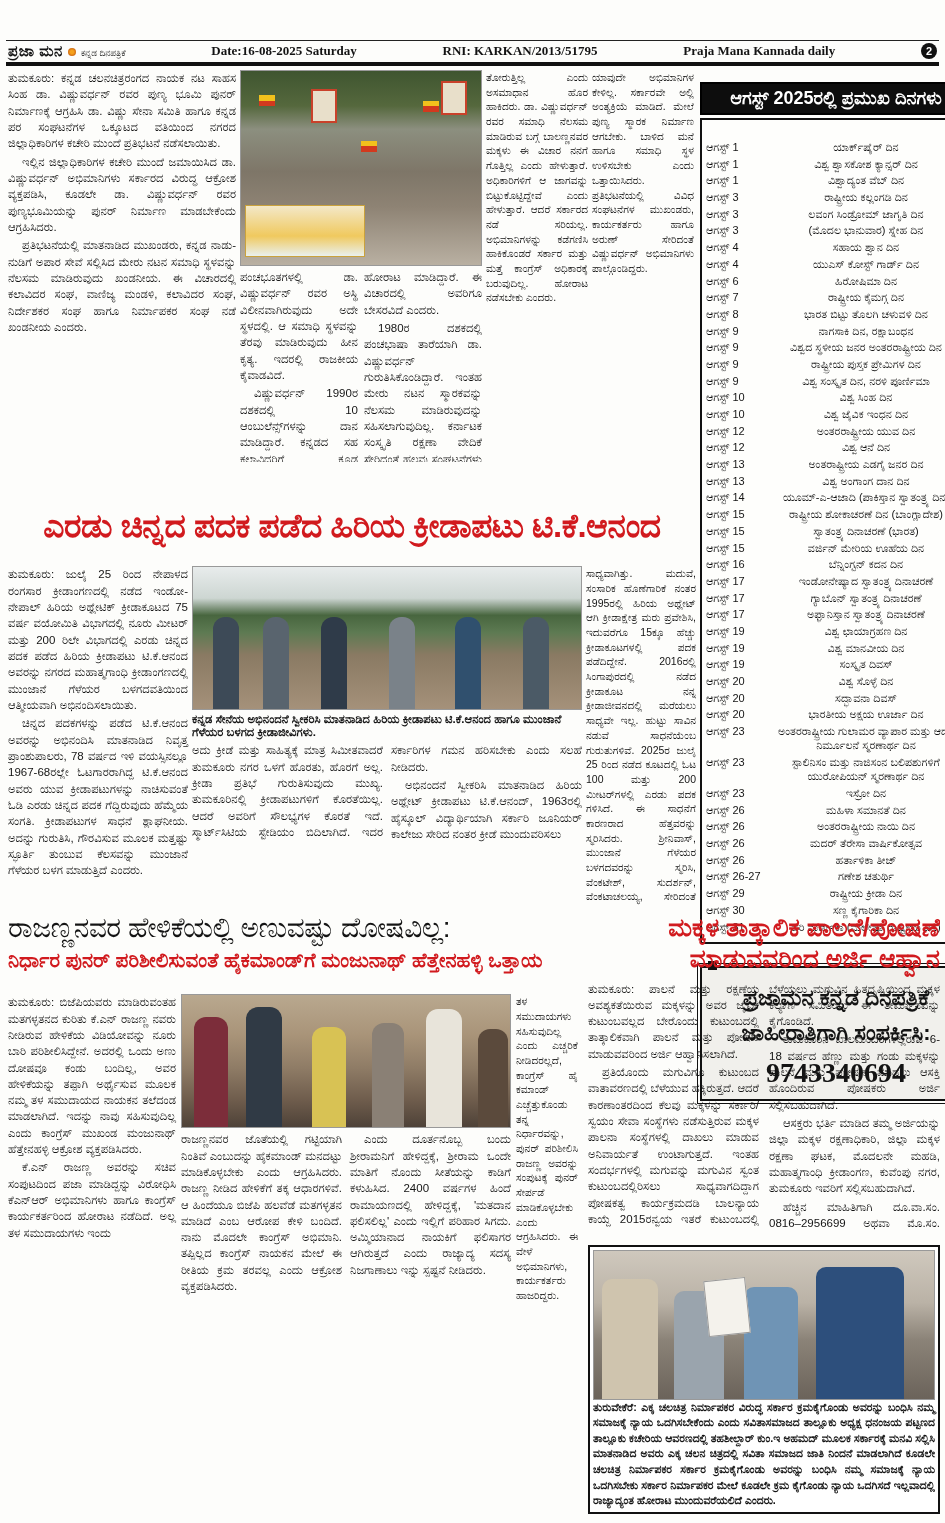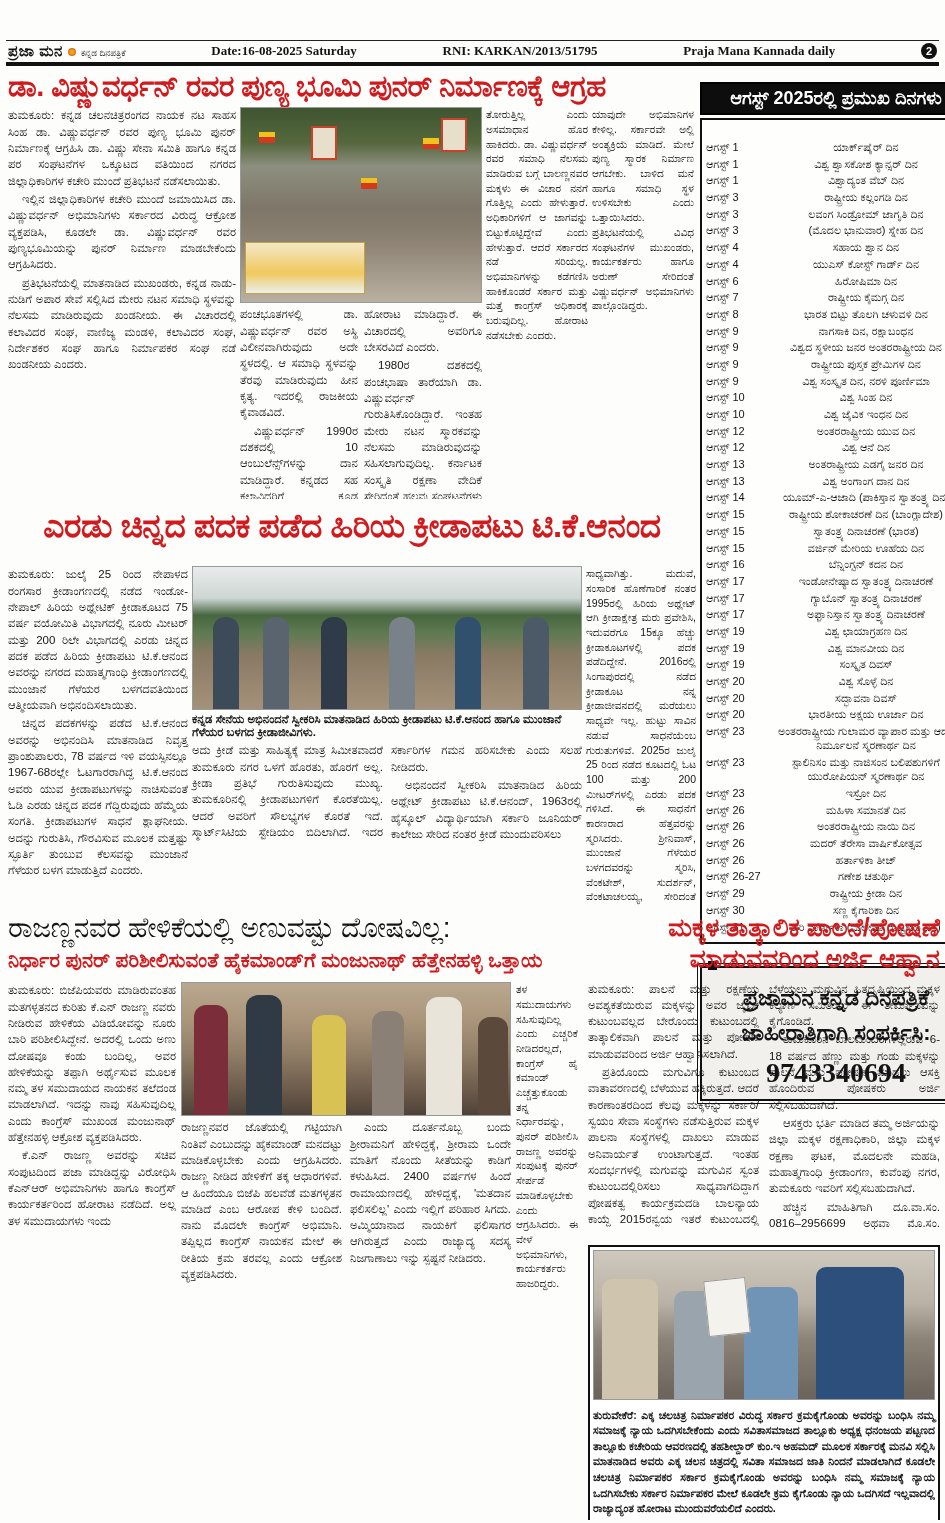--- a/index.html
+++ b/index.html
@@ -61,55 +61,54 @@
   .a2-headline { font-size:33px; line-height:1.1; text-align:center; margin-bottom:22px; letter-spacing:-.5px; }
   .a2-body { display:grid; grid-template-columns:180px 390px 110px; column-gap:4px; height:348px; overflow:hidden; }
   .photo2 { height:144px;
     background:linear-gradient(180deg,#e8ecec 0%,#cdd6d2 22%,#48663f 34%,#5d7a52 46%,#8a7a63 62%,#a5917a 100%); }
   .p2-person { position:absolute; bottom:0; width:26px; height:92px; border-radius:12px 12px 0 0; }
   .a2-caption { font-weight:bold; font-size:11.5px; margin-top:3px; }
   .a2-midtxt { margin-top:3px; column-count:2; column-gap:8px; }
   
   .article3 { position:absolute; left:8px; top:912px; width:570px; height:608px; overflow:hidden; }
   .a3-head-black { font-size:28px; line-height:1.15; letter-spacing:-.5px; }
-  .a3-head-red { font-size:20px; line-height:1.2; margin:4px 0 10px 0; }
+  .a3-head-red { font-size:20px; line-height:1.2; margin:4px 0 22px 0; }
   .a3-body { display:grid; grid-template-columns:168px 330px 62px; column-gap:5px; height:520px; overflow:hidden; }
   .photo3 { height:134px;
     background:linear-gradient(180deg,#b9a88f 0%,#a99479 30%,#8f7c66 55%,#6e5c4c 80%,#4e4238 100%); }
   .a3-midtxt { margin-top:3px; column-count:2; column-gap:8px; }
   .narrow-col { font-size:10.5px; line-height:1.4; text-align:justify; }
   
   .article4 { position:absolute; left:588px; top:912px; width:352px; height:608px; overflow:hidden; }
   .a4-headline { font-size:25px; line-height:1.25; text-align:right; margin-bottom:6px; }
   .a4-body { column-count:2; column-gap:10px; height:258px; overflow:hidden; }
   .a4-frame { border:2px solid #111; margin-top:6px; padding:3px; background:#fff; }
   .photo4 { height:150px;
     background:linear-gradient(180deg,#cfc8bd 0%,#bab2a6 35%,#8b8378 60%,#6b635a 100%); }
   .p4-man { position:absolute; bottom:0; border-radius:10px 10px 0 0; }
-  .a4-caption { font-size:10.8px; font-weight:bold; line-height:1.45; text-align:justify; margin-top:8px; }
+  .a4-caption { font-size:10.8px; font-weight:bold; line-height:1.45; text-align:justify; margin-top:0; }
 </style>
 </head>
 <body>
 
 <div class="page">
 
   <div class="masthead">
     <div class="logo-wrap">
       <span class="logo-main">ಪ್ರಜಾ ಮನ</span>
       <span class="logo-dot"></span>
       <span class="logo-sub">ಕನ್ನಡ ದಿನಪತ್ರಿಕೆ</span>
     </div>
     <div class="mast-date">Date:16-08-2025 Saturday</div>
     <div class="mast-rni">RNI: KARKAN/2013/51795</div>
     <div class="mast-name">Praja Mana Kannada daily</div>
     <div class="page-circle">2</div>
   </div>
 
   <div class="article1">
-    <div class="a1-headline red-head">ಡಾ. ವಿಷ್ಣುವರ್ಧನ್ ರವರ ಪುಣ್ಯ ಭೂಮಿ ಪುನರ್ ನಿರ್ಮಾಣಕ್ಕೆ ಆಗ್ರಹ</div>
     <div class="a1-body">
       <div class="btxt">
         <p>ತುಮಕೂರು: ಕನ್ನಡ ಚಲನಚಿತ್ರರಂಗದ ನಾಯಕ ನಟ ಸಾಹಸ ಸಿಂಹ ಡಾ. ವಿಷ್ಣುವರ್ಧನ್ ರವರ ಪುಣ್ಯ ಭೂಮಿ ಪುನರ್ ನಿರ್ಮಾಣಕ್ಕೆ ಆಗ್ರಹಿಸಿ ಡಾ. ವಿಷ್ಣು ಸೇನಾ ಸಮಿತಿ ಹಾಗೂ ಕನ್ನಡ ಪರ ಸಂಘಟನೆಗಳ ಒಕ್ಕೂಟದ ವತಿಯಿಂದ ನಗರದ ಜಿಲ್ಲಾಧಿಕಾರಿಗಳ ಕಚೇರಿ ಮುಂದೆ ಪ್ರತಿಭಟನೆ ನಡೆಸಲಾಯಿತು.</p>
         <p>ಇಲ್ಲಿನ ಜಿಲ್ಲಾಧಿಕಾರಿಗಳ ಕಚೇರಿ ಮುಂದೆ ಜಮಾಯಿಸಿದ ಡಾ. ವಿಷ್ಣುವರ್ಧನ್ ಅಭಿಮಾನಿಗಳು ಸರ್ಕಾರದ ವಿರುದ್ಧ ಆಕ್ರೋಶ ವ್ಯಕ್ತಪಡಿಸಿ, ಕೂಡಲೇ ಡಾ. ವಿಷ್ಣುವರ್ಧನ್ ರವರ ಪುಣ್ಯಭೂಮಿಯನ್ನು ಪುನರ್ ನಿರ್ಮಾಣ ಮಾಡಬೇಕೆಂದು ಆಗ್ರಹಿಸಿದರು.</p>
         <p>ಪ್ರತಿಭಟನೆಯಲ್ಲಿ ಮಾತನಾಡಿದ ಮುಖಂಡರು, ಕನ್ನಡ ನಾಡು-ನುಡಿಗೆ ಅಪಾರ ಸೇವೆ ಸಲ್ಲಿಸಿದ ಮೇರು ನಟನ ಸಮಾಧಿ ಸ್ಥಳವನ್ನು ನೆಲಸಮ ಮಾಡಿರುವುದು ಖಂಡನೀಯ. ಈ ವಿಚಾರದಲ್ಲಿ ಕಲಾವಿದರ ಸಂಘ, ವಾಣಿಜ್ಯ ಮಂಡಳಿ, ಕಲಾವಿದರ ಸಂಘ, ನಿರ್ದೇಶಕರ ಸಂಘ ಹಾಗೂ ನಿರ್ಮಾಪಕರ ಸಂಘ ನಡೆ ಖಂಡನೀಯ ಎಂದರು.</p>
       </div>
       <div>
         <div class="photo photo1">
           <div class="p1-flag" style="left:18px; top:24px;"></div>
           <div class="p1-flag" style="left:182px; top:30px;"></div>

